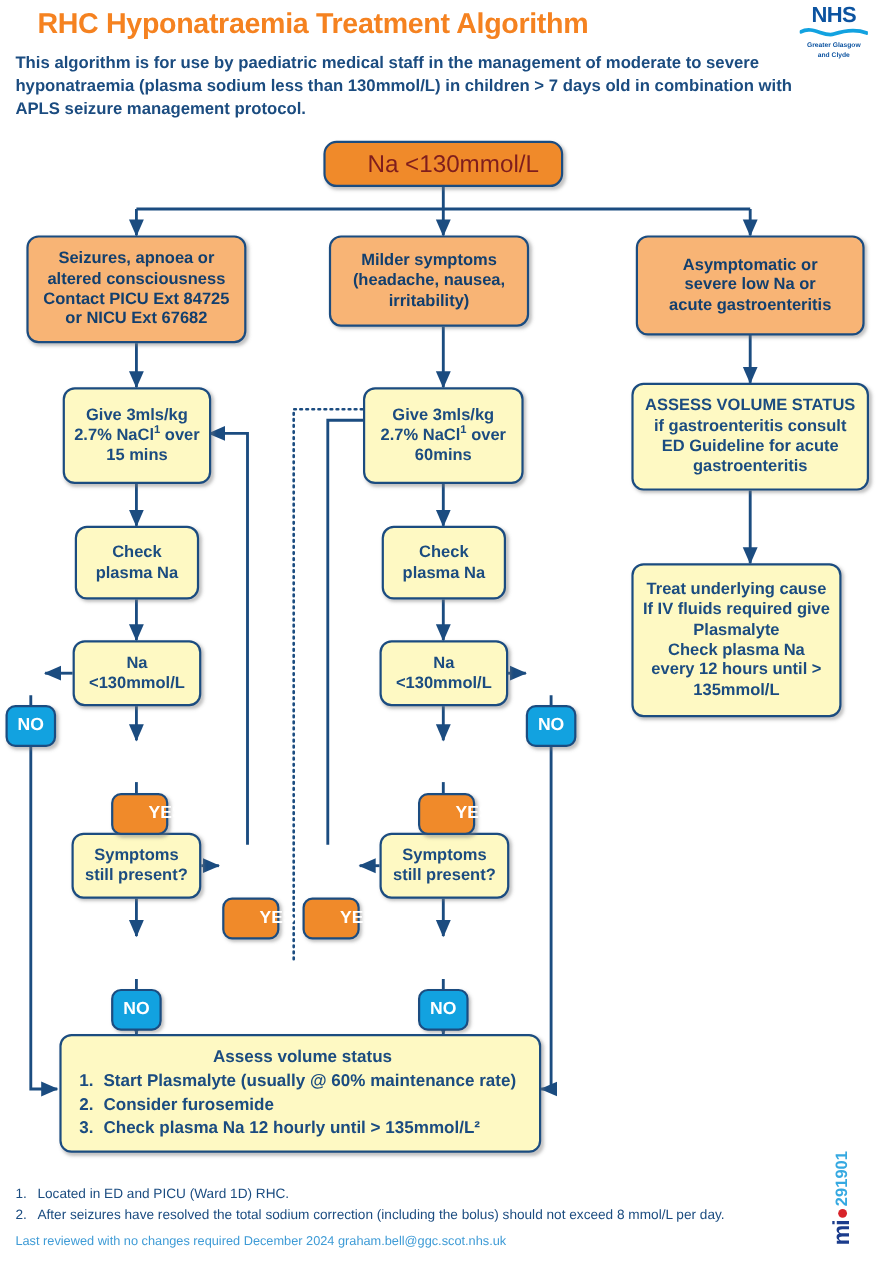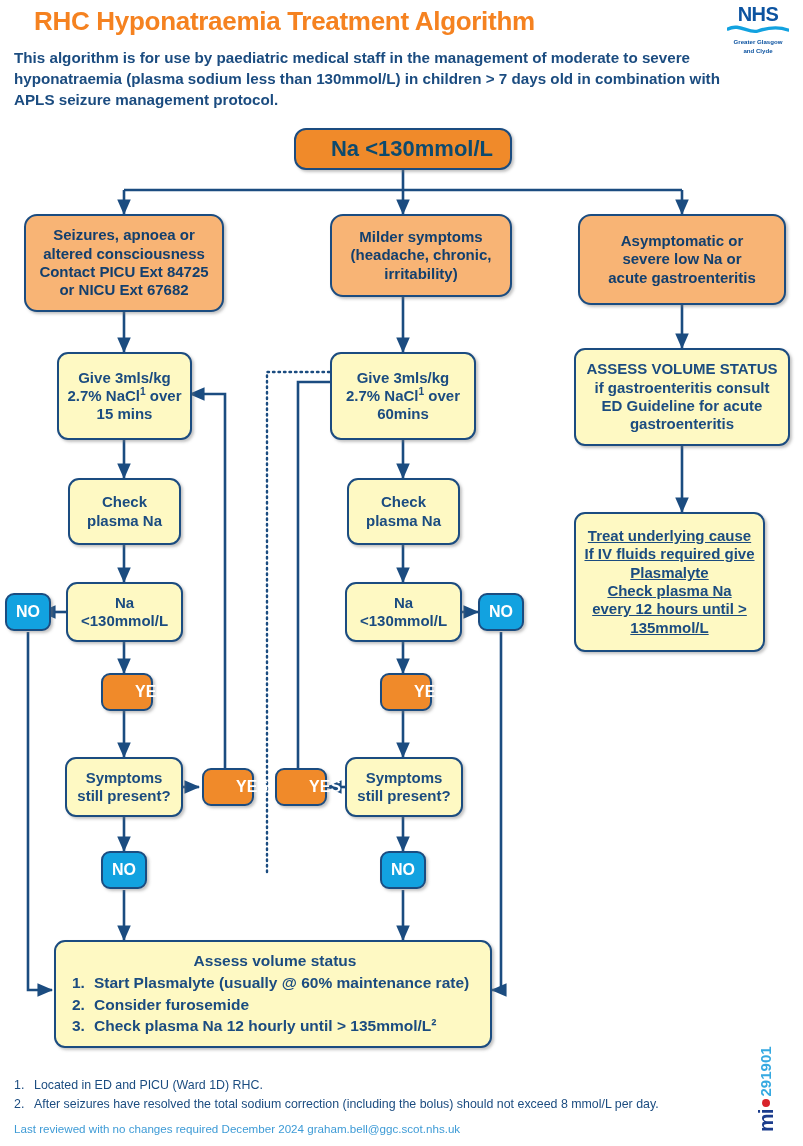--- a/index.html
+++ b/index.html
@@ -57,49 +57,48 @@
     position: absolute;
     display: flex; align-items: center; justify-content: center;
     text-align: center;
     border: 2.2px solid #1B4C80;
     border-radius: 11px;
     box-shadow: 2px 2px 3px rgba(120,120,120,0.45);
     line-height: 1.22;
   }
   .node-orange-strong {
     background: #F08A2A;
-    color: #0c4a6e;
-    font-weight: bold;
+    color: #7f1d1d;
+    font-weight: normal;
     font-size: 22px;
     border-radius: 12px;
     padding-left: 18px;
   }
   .node-orange-light {
     background: #F8B475;
     color: #123F6E;
     font-weight: bold;
     font-size: 15px;
-    border-radius: 13px;
   }
   .node-cream {
     background: #fef9c3;
     color: #1B4C80;
     font-weight: bold;
     font-size: 15px;
   }
   .badge {
     position: absolute;
     display: flex; align-items: center; justify-content: center;
     border: 2.2px solid #1B4C80;
     border-radius: 9px;
     box-shadow: 2px 2px 3px rgba(120,120,120,0.45);
     color: #ffffff;
     font-weight: bold;
     font-size: 16px;
-    width: 46px; height: 38px;
+    width: 46px; height: 38px; margin-top: 48px;
   }
   .badge-yes { background: #F08A2A; padding-left: 48px; }
   .badge-no  { background: #12A2E0; }
 
   .node sup { font-size: 0.68em; vertical-align: super; line-height: 0; }
 
   
   .assess-inner {
     width: 100%;
     padding: 8px 12px 8px 16px;
@@ -245,24 +244,24 @@
 
   <div class="node node-orange-light" style="left:24px; top:214px; width:200px; height:98px;">
     <div>
       <div>Seizures, apnoea or</div>
       <div>altered consciousness</div>
       <div>Contact PICU Ext 84725</div>
       <div>or NICU Ext 67682</div>
     </div>
   </div>
 
-  <div class="node node-orange-light" style="left:330px; top:214px; width:182px; height:83px;">
+  <div class="node node-orange-light" style="left:299px; top:214px; width:182px; height:83px;">
     <div>
       <div>Milder symptoms</div>
-      <div>(headache, chronic,</div>
+      <div>(headache, nausea,</div>
       <div>irritability)</div>
     </div>
   </div>
 
   <div class="node node-orange-light" style="left:578px; top:214px; width:208px; height:91px;">
     <div>
       <div>Asymptomatic or</div>
       <div>severe low Na or</div>
       <div>acute gastroenteritis</div>
     </div>
@@ -314,21 +313,21 @@
     </div>
   </div>
 
   <div class="node node-cream" style="left:345px; top:582px; width:117px; height:60px;">
     <div>
       <div>Na</div>
       <div>&lt;130mmol/L</div>
     </div>
   </div>
 
-  <div class="node node-cream" style="left:574px; top:512px; width:191px; height:140px;text-decoration:underline;">
+  <div class="node node-cream" style="left:574px; top:512px; width:191px; height:140px;">
     <div>
       <div>Treat underlying cause</div>
       <div>If IV fluids required give</div>
       <div>Plasmalyte</div>
       <div>Check plasma Na</div>
       <div>every 12 hours until &gt;</div>
       <div>135mmol/L</div>
     </div>
   </div>
 

